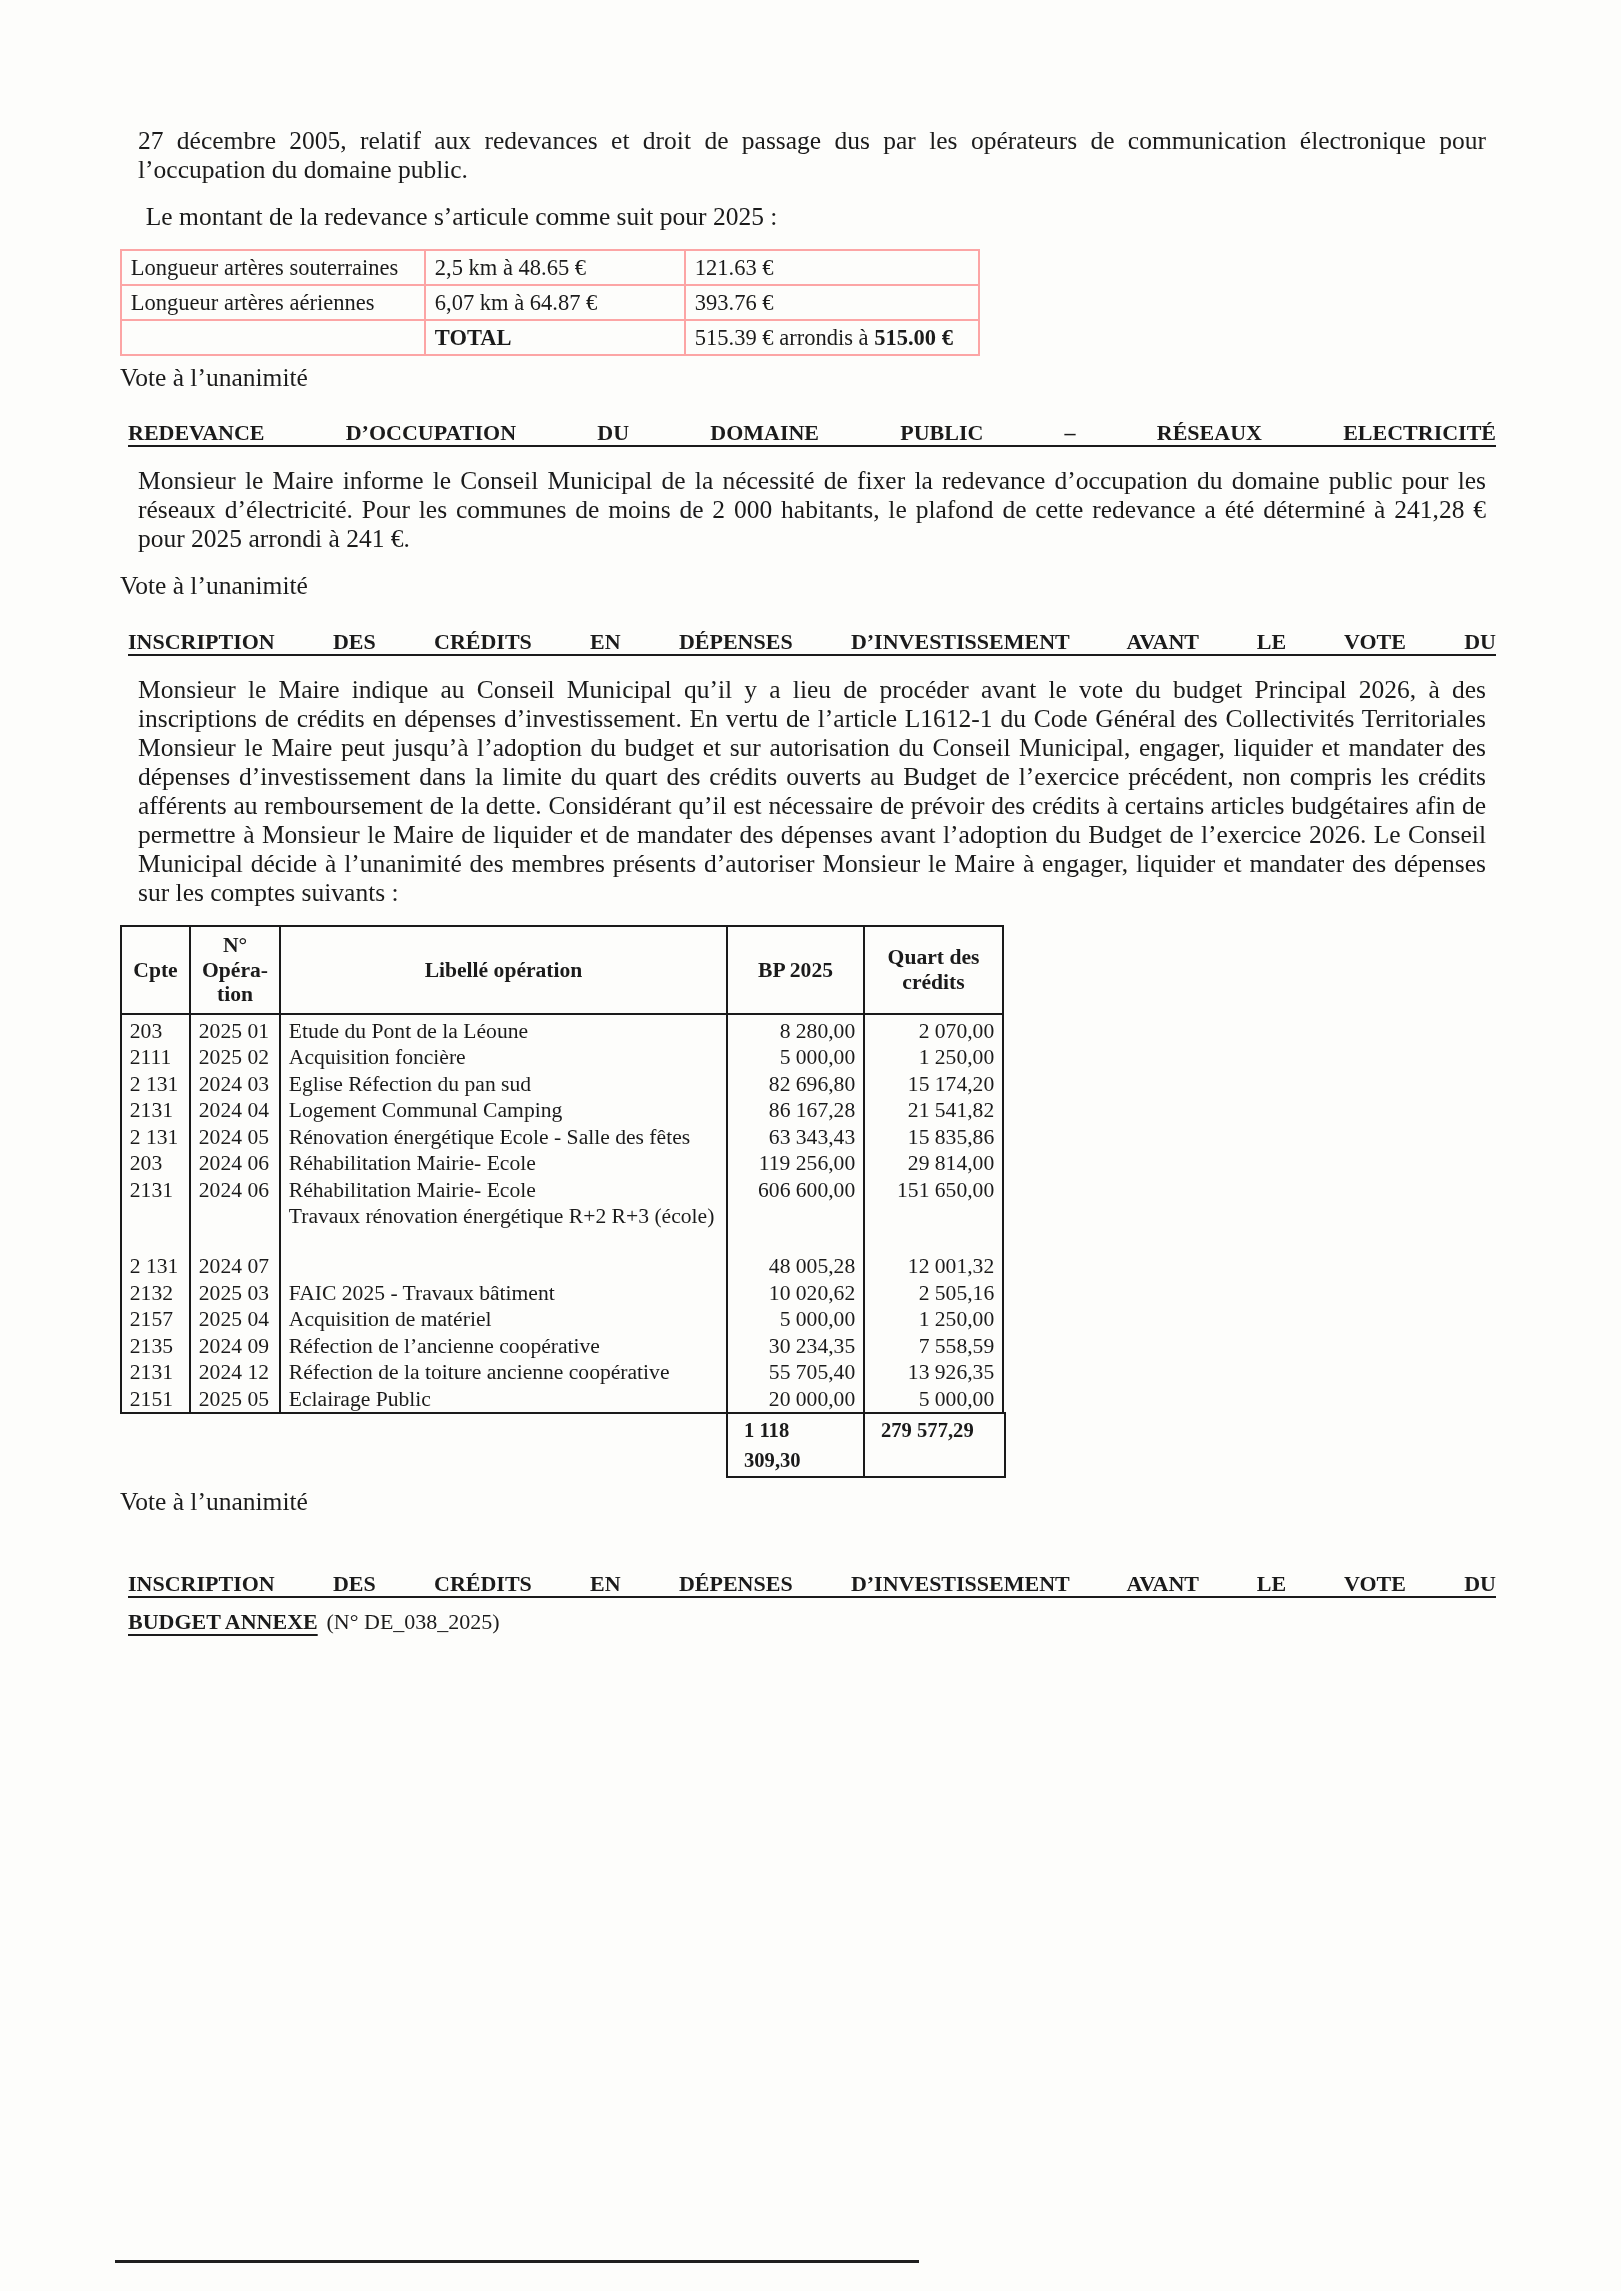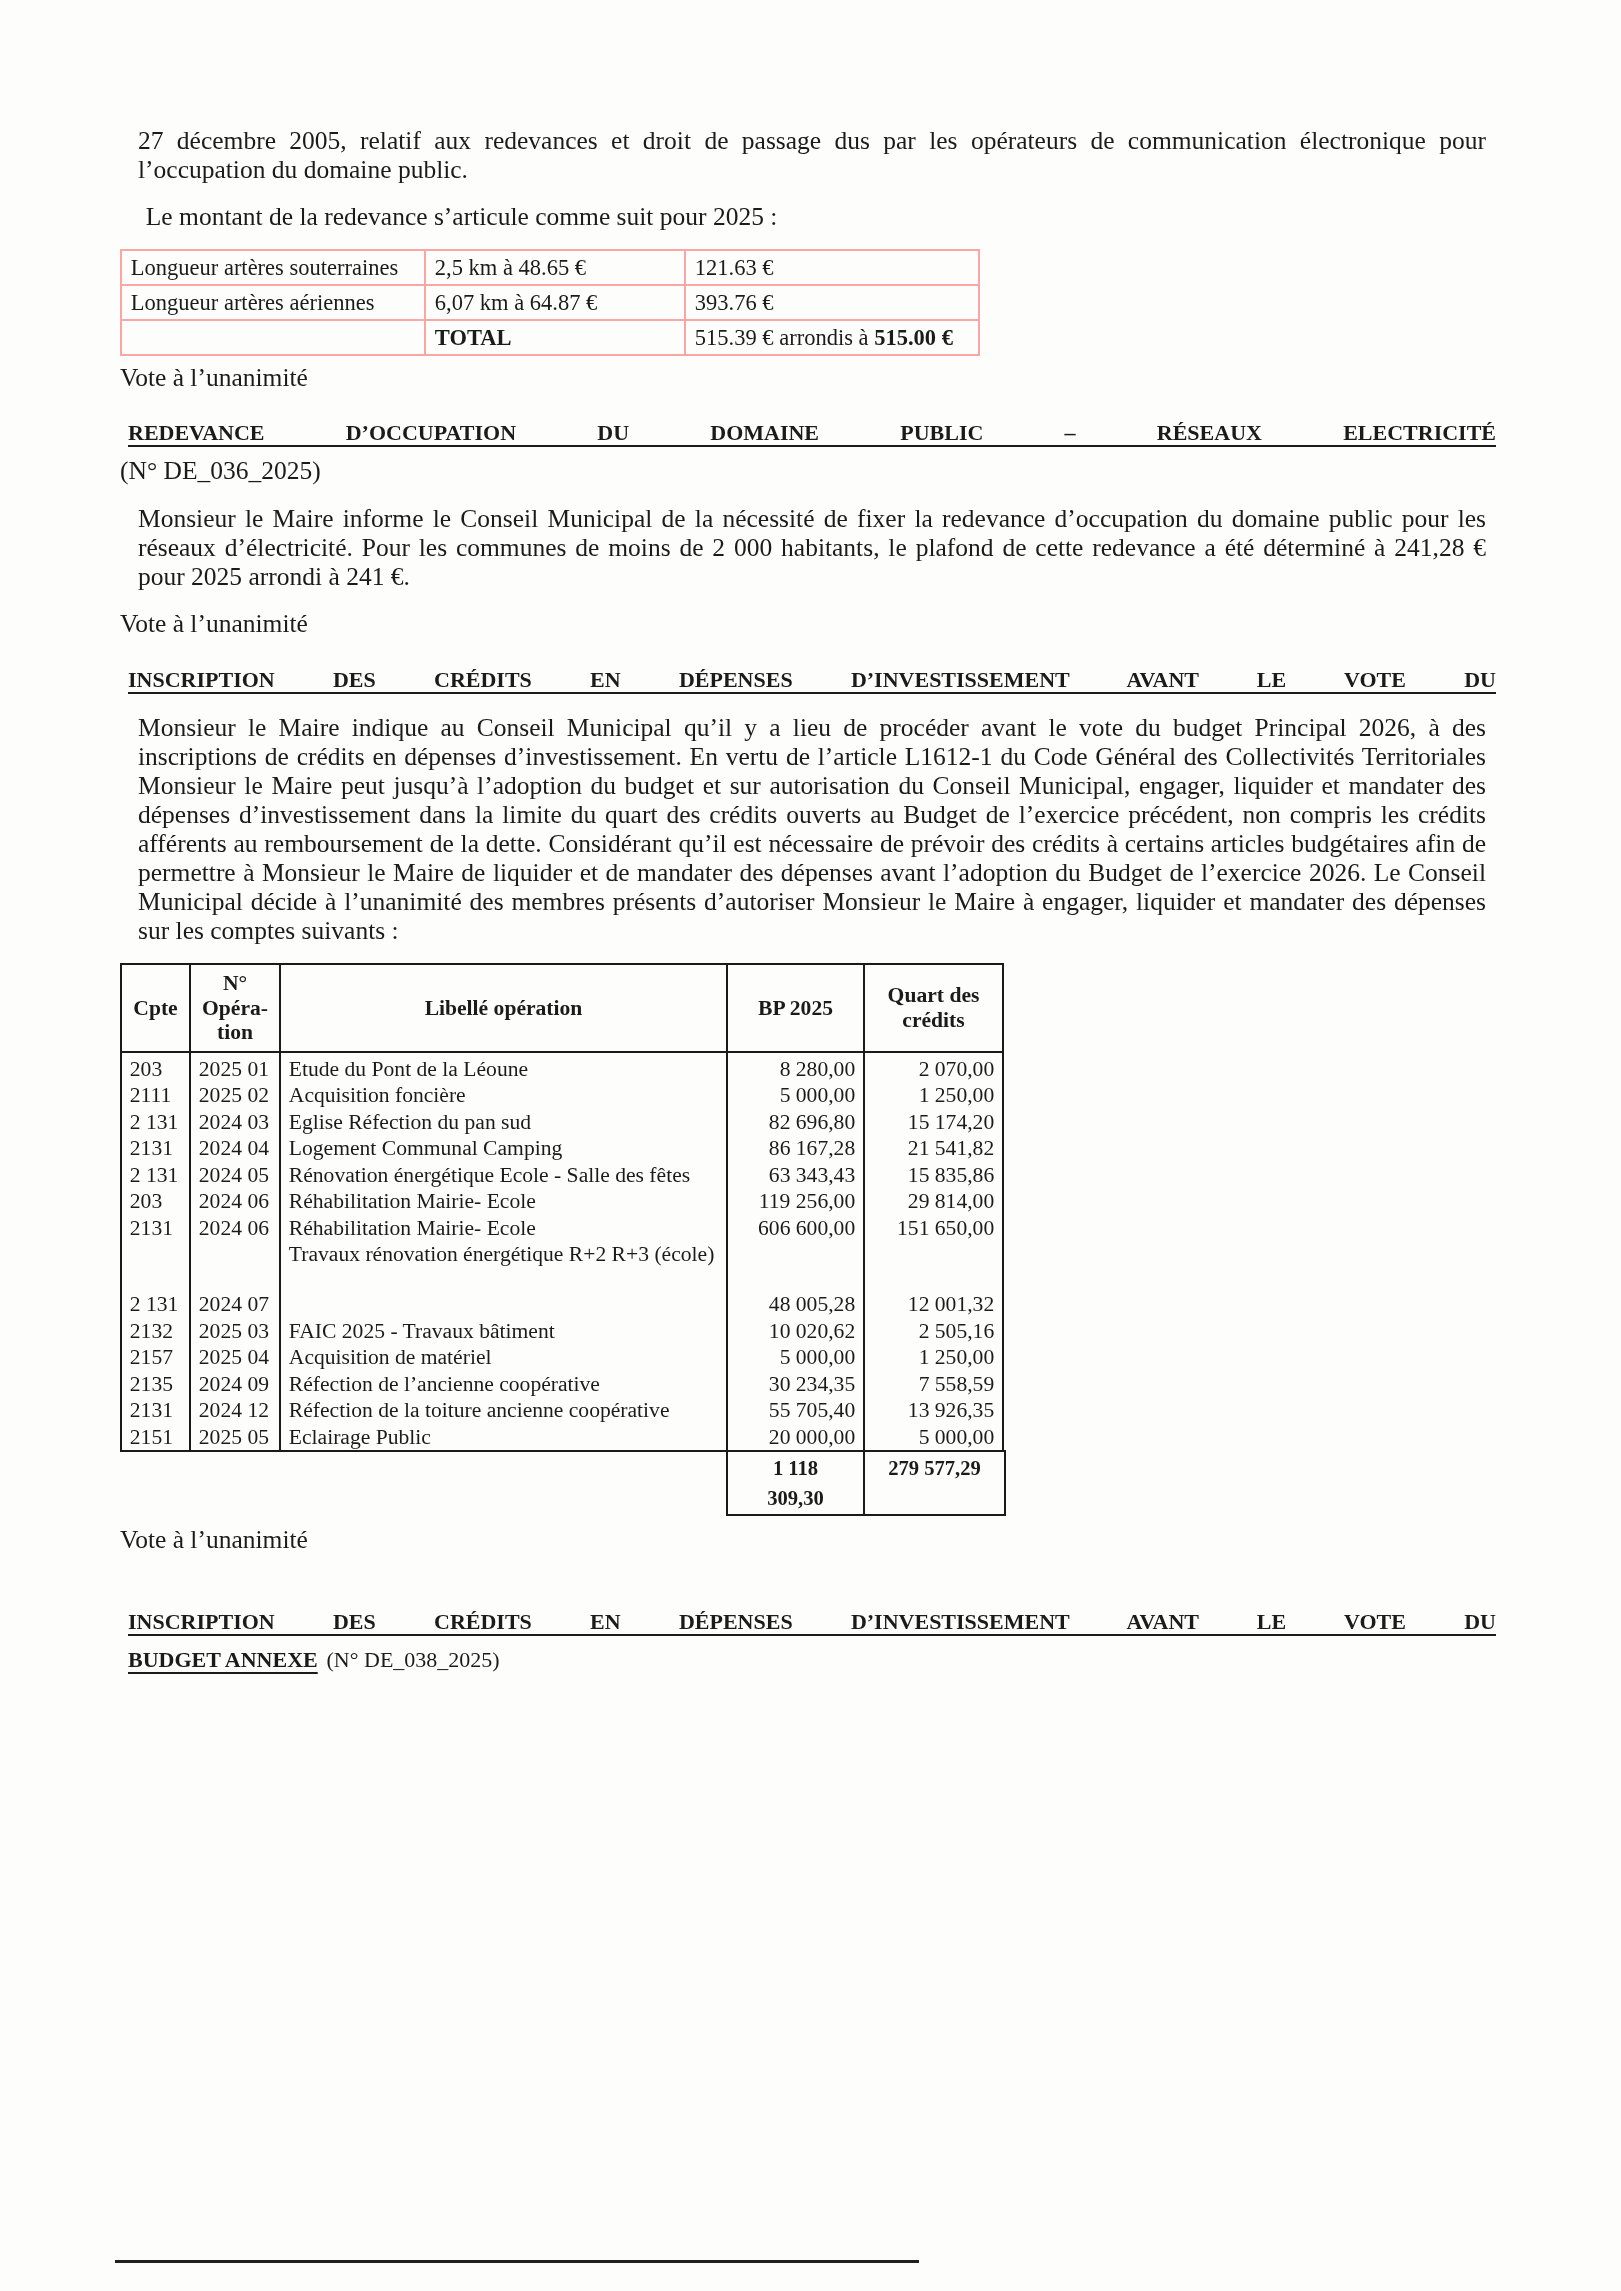--- a/index.html
+++ b/index.html
@@ -59,22 +59,22 @@
   .row-spacer td { padding-top: 23.5px; }
   .row-first td { padding-top: 2.9px; }
 
   .invest-totals { display: flex; margin-left: 606px; margin-top: -2px; }
   .tot {
     box-sizing: border-box;
     border: 2px solid #1a1a1a;
     font-weight: bold;
     font-size: 20.6px;
     line-height: 30px;
-    padding: 1px 23px;
-    text-align: center;
+    padding: 1px 16px;
+    text-align: left;
   }
   .tot-bp { width: 139px; }
   .tot-quart { width: 141px; border-left: none; }
   .vote-after-table { margin-top: 8.8px; }
 
   .scan-line { position: absolute; left: 115px; top: 2260px; width: 804px; height: 2.9px; background: #1f1f1f; }
 </style>
 </head>
 <body>
 
@@ -106,21 +106,20 @@
           <td class="t1-total-label">TOTAL</td>
           <td><span>515.39 € arrondis à </span><span class="b">515.00 €</span></td>
         </tr>
       </tbody>
     </table>
 
     <div class="vote">Vote à l’unanimité</div>
 
     <div class="sec">
       <h2 class="sec-title justify-full"><span class="bu">REDEVANCE D’OCCUPATION DU DOMAINE PUBLIC – RÉSEAUX ELECTRICITÉ</span></h2>
-      <div class="sec-ref">(N° DE_036_2025)</div>
       <p class="just">Monsieur le Maire informe le Conseil Municipal de la nécessité de fixer la redevance d’occupation du domaine public pour les réseaux d’électricité. Pour les communes de moins de 2 000 habitants, le plafond de cette redevance a été déterminé à 241,28 € pour 2025 arrondi à 241 €.</p>
       <div class="vote-inline">Vote à l’unanimité</div>
     </div>
 
     <div class="sec">
       <h2 class="sec-title justify-full"><span class="bu">INSCRIPTION DES CRÉDITS EN DÉPENSES D’INVESTISSEMENT AVANT LE VOTE DU</span></h2>
       <p class="just">Monsieur le Maire indique au Conseil Municipal qu’il y a lieu de procéder avant le vote du budget Principal 2026, à des inscriptions de crédits en dépenses d’investissement. En vertu de l’article L1612-1 du Code Général des Collectivités Territoriales Monsieur le Maire peut jusqu’à l’adoption du budget et sur autorisation du Conseil Municipal, engager, liquider et mandater des dépenses d’investissement dans la limite du quart des crédits ouverts au Budget de l’exercice précédent, non compris les crédits afférents au remboursement de la dette. Considérant qu’il est nécessaire de prévoir des crédits à certains articles budgétaires afin de permettre à Monsieur le Maire de liquider et de mandater des dépenses avant l’adoption du Budget de l’exercice 2026. Le Conseil Municipal décide à l’unanimité des membres présents d’autoriser Monsieur le Maire à engager, liquider et mandater des dépenses sur les comptes suivants :</p>
 
       <table class="table2">
         <colgroup>

